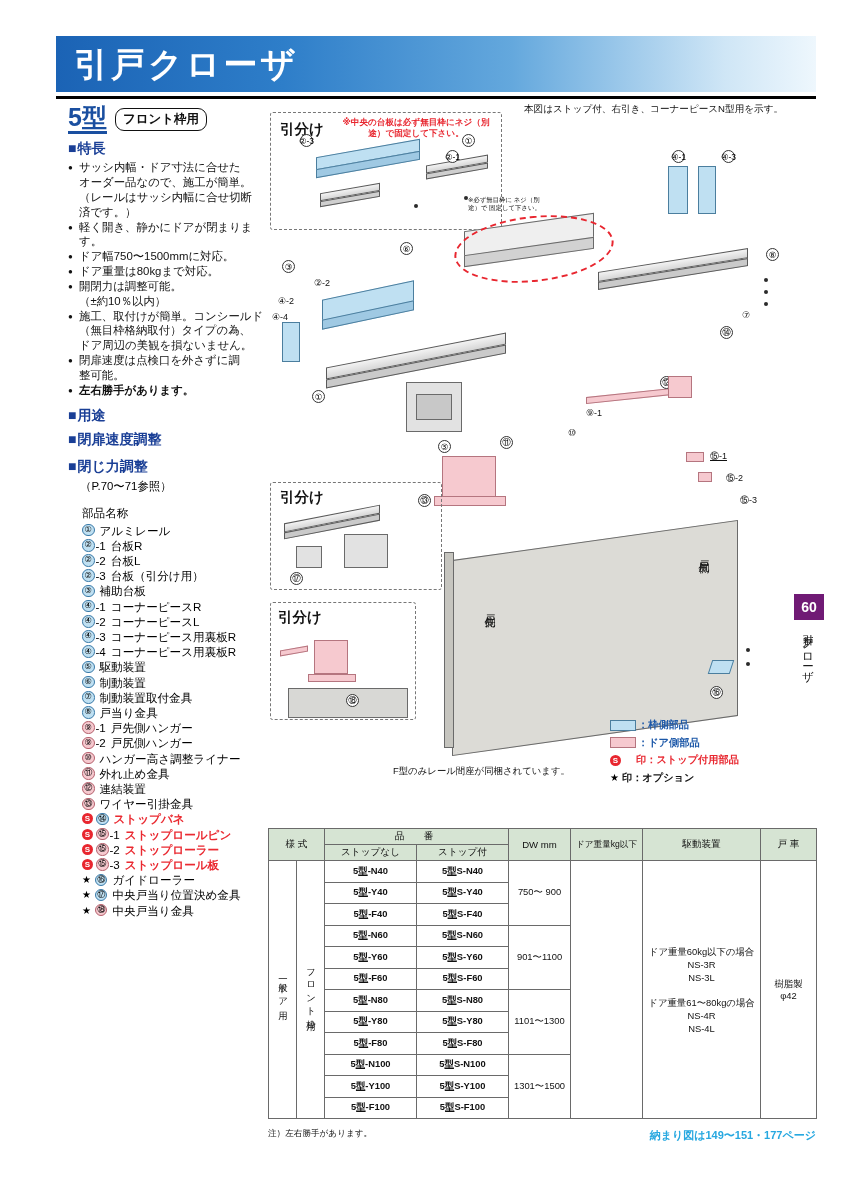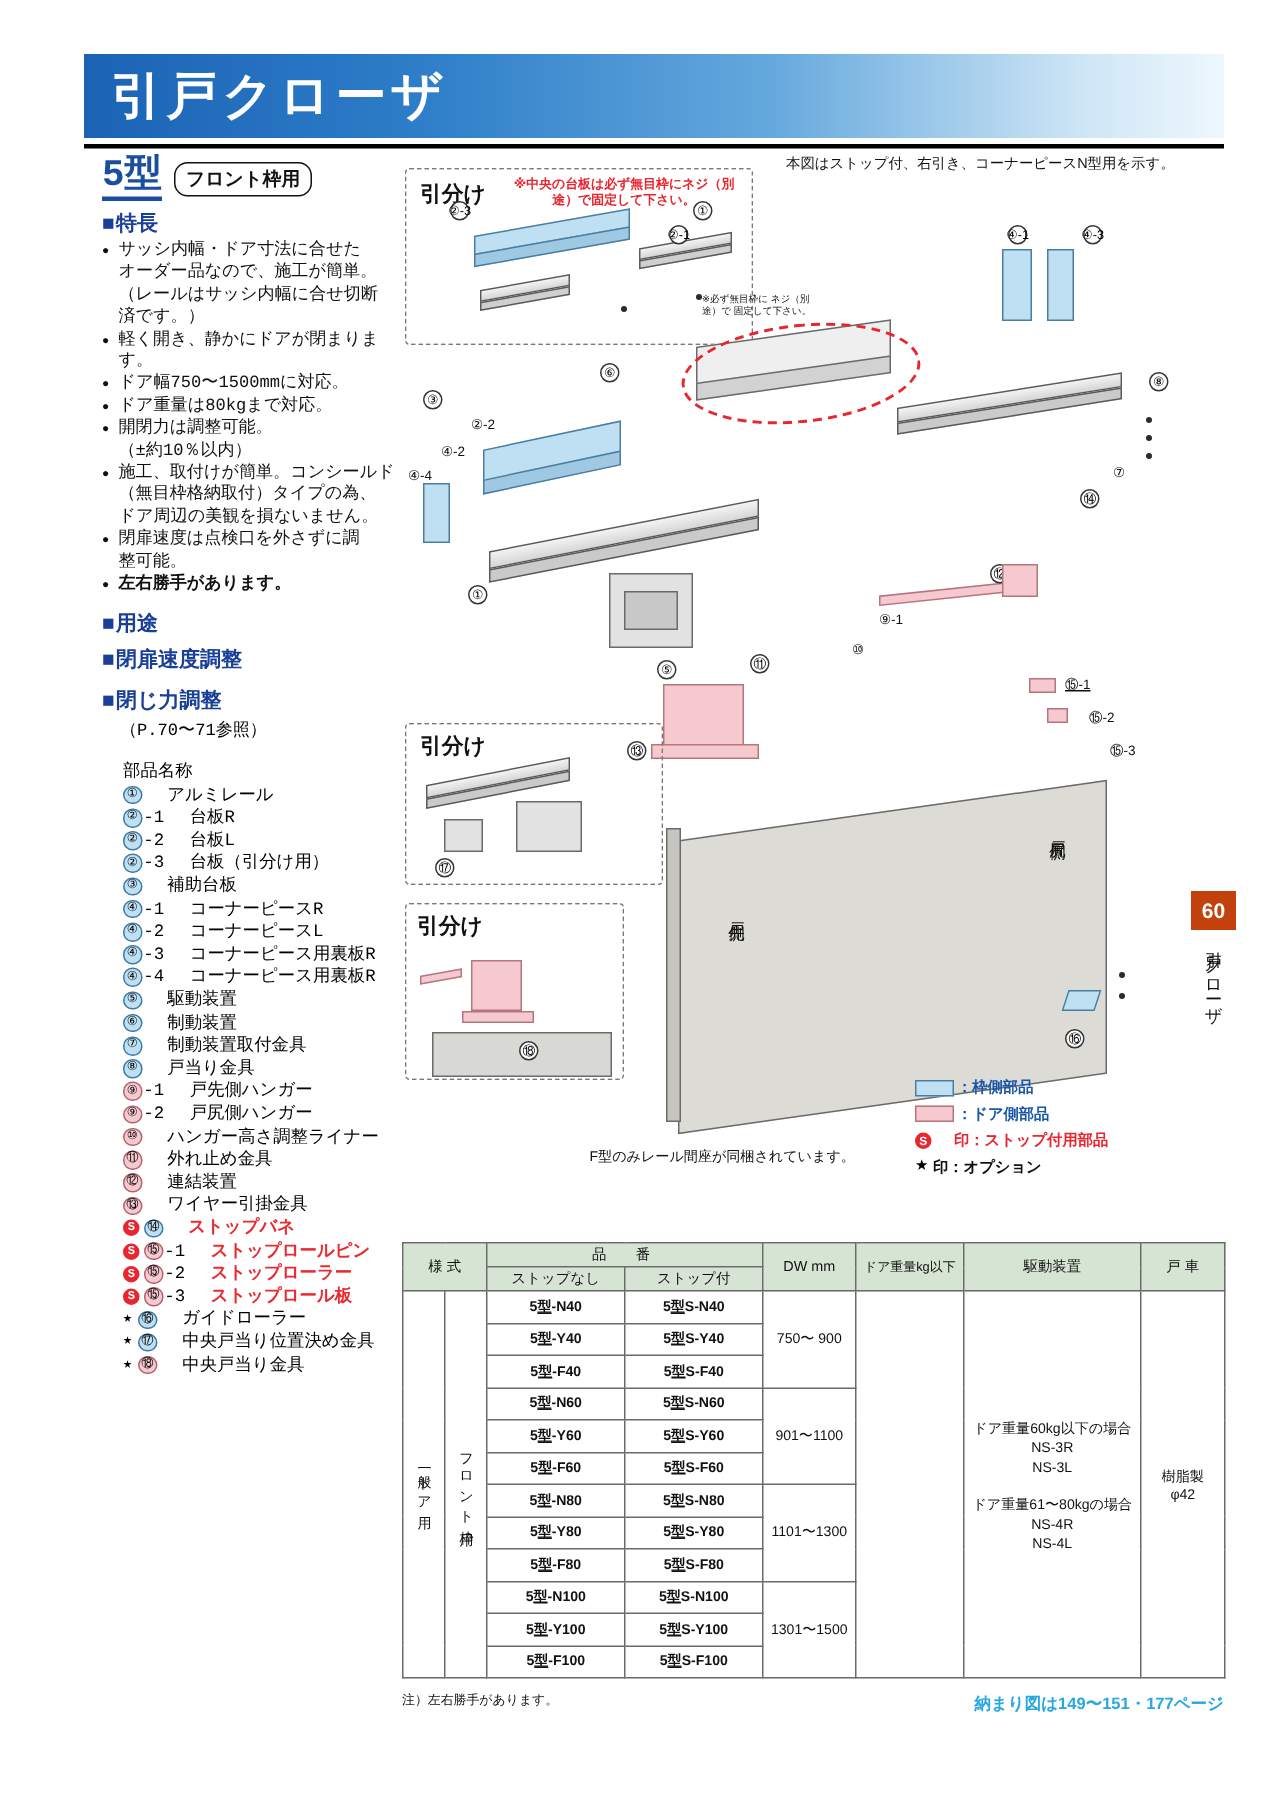--- a/index.html
+++ b/index.html
@@ -22,21 +22,21 @@
   .header-title {
     position:absolute; left:74px; top:40px;
     font-size:34px; font-weight:bold; letter-spacing:3px; color:#ffffff;
     line-height:48px;
   }
   .header-rule {
     position:absolute; left:56px; top:96px; width:760px; height:3px; background:#000;
   }
 
   
-  .left-col { position:absolute; left:68px; top:104px; width:200px;font-family:Liberation Mono, monospace; }
+  .left-col { position:absolute; left:68px; top:104px; width:200px; }
   .model-line { display:flex; align-items:center; gap:8px; margin-bottom:4px; }
   .model-no {
     font-size:25px; font-weight:bold; color:#1a4fa0;
     border-bottom:3px solid #1a4fa0; line-height:26px; padding-bottom:1px;
   }
   .model-tag {
     font-size:12.5px; font-weight:bold; color:#111;
     border:1.4px solid #111; border-radius:9px; padding:2px 7px 2px 7px;
   }
   .sec-head {
@@ -71,21 +71,21 @@
   }
   .cnum.blue { background:#bfe0f2; border-color:#3a7aa8; }
   .cnum.pink { background:#f6c9cf; border-color:#b5616d; }
   .pmark {
     display:inline-flex; align-items:center; justify-content:center;
     width:11px; height:11px; border-radius:50%;
     background:#e8262f; color:#fff; font-size:8px; font-weight:bold;
     margin-right:2px; flex:0 0 auto;
   }
   .pstar { font-size:10px; margin-right:3px; }
-  .ptext { margin-left:16px; }
+  .ptext { margin-left:4px; }
   .ptext.red { color:#ea2a31; font-weight:bold; }
 
   
   .diagram-area {
     position:absolute; left:268px; top:100px; width:548px; height:690px;
   }
   .dashbox {
     position:absolute; border:1.2px dashed #777; border-radius:3px;
   }
   .dash-label { font-size:14.5px; font-weight:bold; color:#111; }
@@ -162,21 +162,21 @@
   td.drive { font-size:9px; line-height:13px; }
   td.koma { font-size:9px; line-height:12px; }
 
   .tbl-foot { position:absolute; left:268px; top:1128px; width:548px; display:flex; justify-content:space-between; }
   .foot-left { font-size:8.6px; color:#111; }
   .foot-right { font-size:11px; font-weight:bold; color:#27a8e0; }
 
   
   .ptab-num {
     position:absolute; left:794px; top:594px; width:30px; height:26px;
-    background:#c2410c; color:#fff; font-size:14px; font-weight:bold;
+    background:#701a75; color:#fff; font-size:14px; font-weight:bold;
     display:flex; align-items:center; justify-content:center;
   }
   .ptab-txt {
     position:absolute; left:800px; top:626px;
     writing-mode:vertical-rl; font-size:11.5px; letter-spacing:2px; color:#111;
   }
 </style>
 </head>
 <body>
 
@@ -368,21 +368,21 @@
     <div class="cap-num" style="left:178px; top:50px;">②-1</div>
     <div class="cap-num" style="left:14px; top:160px;">③</div>
     <div class="cap-num" style="left:132px; top:142px;">⑥</div>
     <div class="cap-num" style="left:404px; top:50px;">④-1</div>
     <div class="cap-num" style="left:454px; top:50px;">④-3</div>
     <div class="cap-num" style="left:498px; top:148px;">⑧</div>
 
     <div class="blue-part" style="left:400px; top:66px; width:20px; height:48px;"></div>
     <div class="blue-part" style="left:430px; top:66px; width:18px; height:48px;"></div>
 
-    <div class="cap-txt" style="left:10px; top:196px; font-size:9px;margin-left:16px;">④-2</div>
+    <div class="cap-txt" style="left:10px; top:196px; font-size:9px;">④-2</div>
     <div class="cap-txt" style="left:46px; top:178px; font-size:9px;">②-2</div>
     <div class="cap-txt" style="left:4px; top:212px; font-size:9px;">④-4</div>
     <div class="blue-part" style="left:14px; top:222px; width:18px; height:40px;"></div>
     <div class="blue-part" style="left:54px; top:190px; width:92px; height:22px; transform:skewY(-12deg);"></div>
     <div class="blue-part" style="left:54px; top:210px; width:92px; height:10px; transform:skewY(-12deg); background:#9fc9e3;"></div>
 
     <div class="rail" style="left:58px; top:250px; width:180px; height:12px; transform:skewY(-11deg);"></div>
     <div class="rail" style="left:58px; top:262px; width:180px; height:9px; transform:skewY(-11deg); background:#cacaca;"></div>
     <div class="cap-num" style="left:44px; top:290px;">①</div>
 

